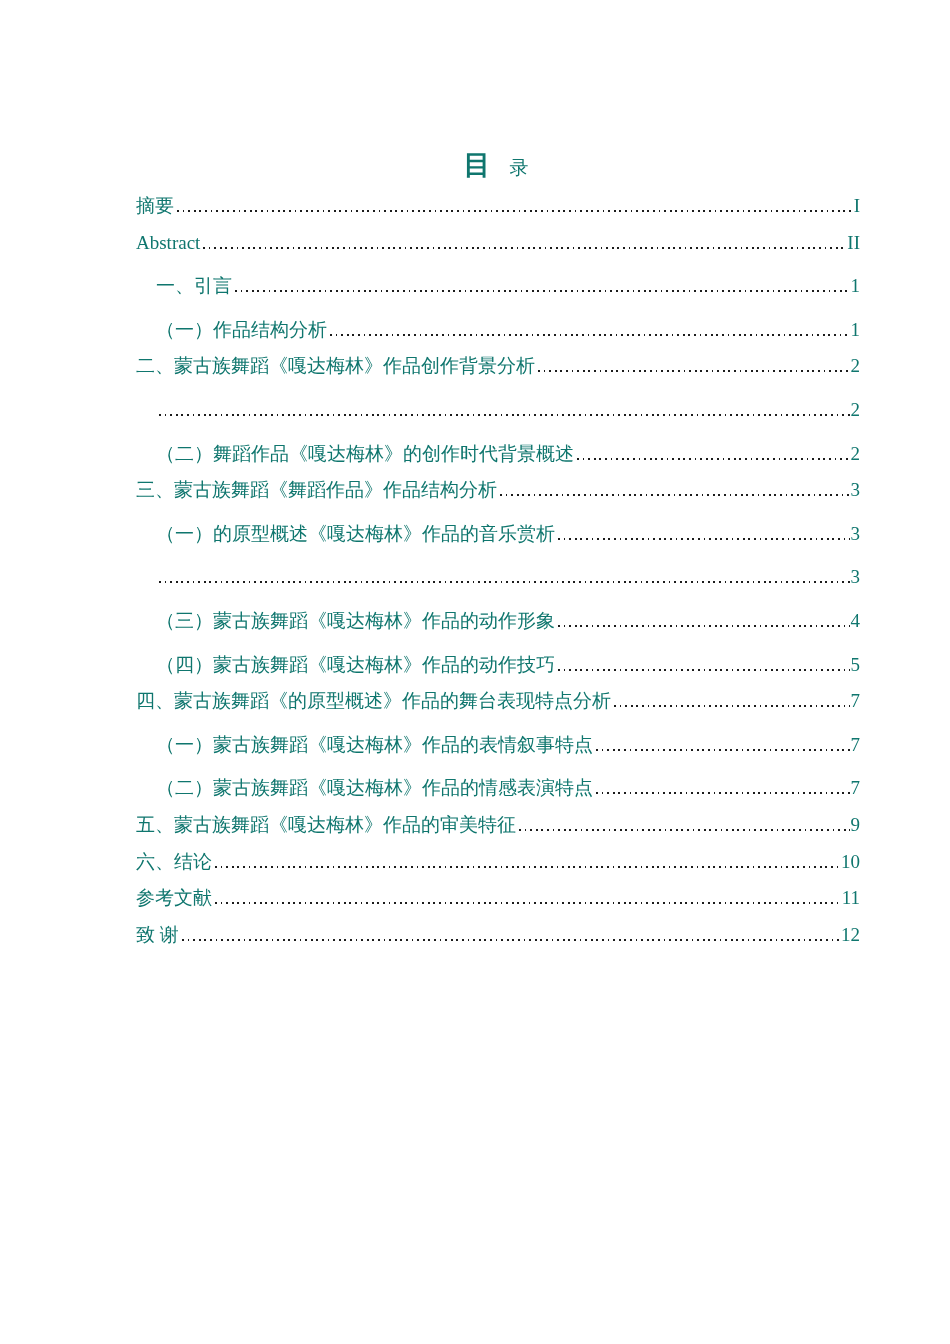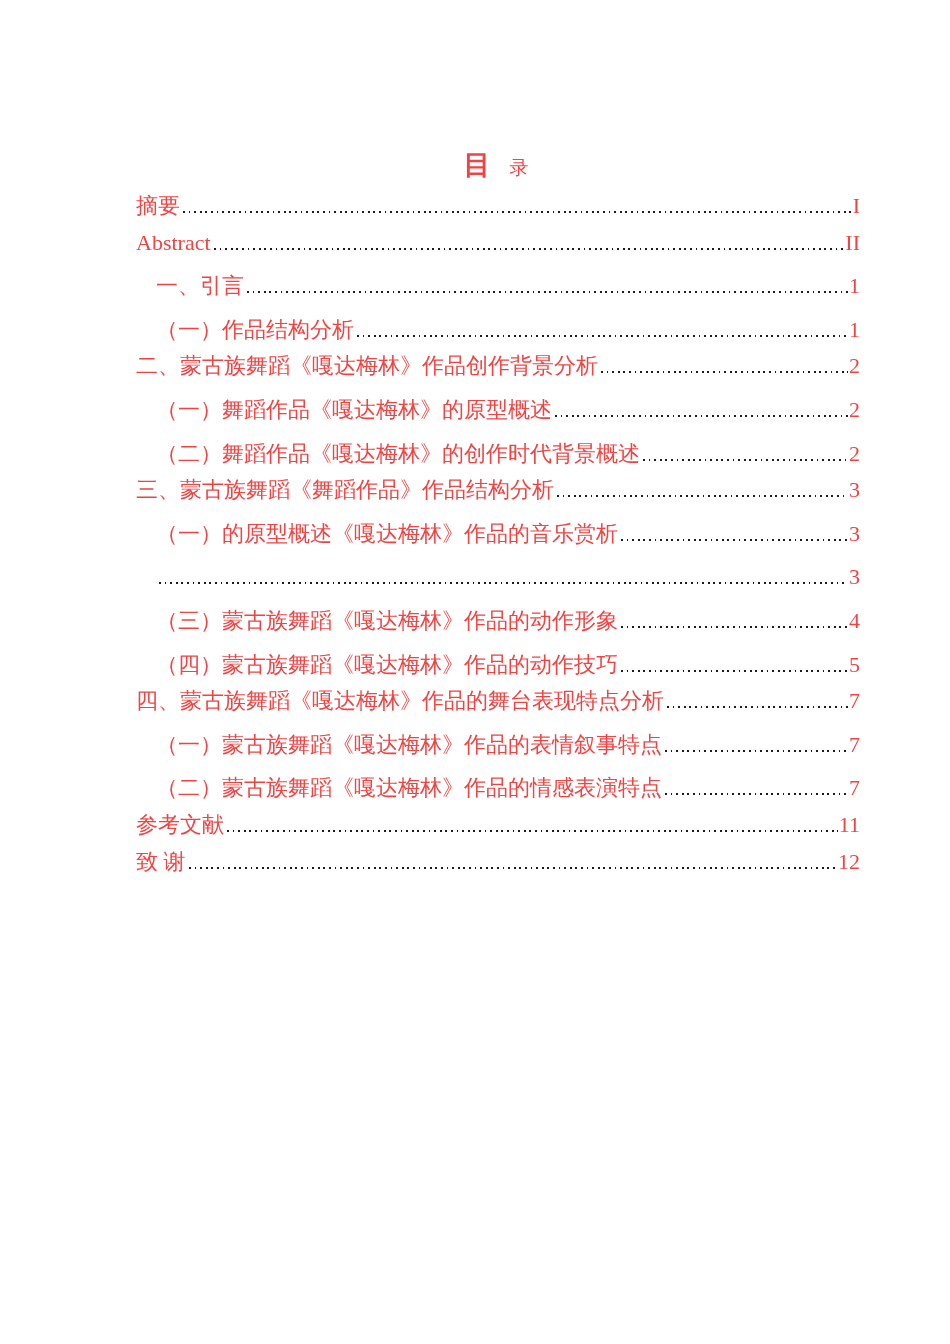--- a/index.html
+++ b/index.html
@@ -5,21 +5,21 @@
   html, body {
     margin: 0;
     padding: 0;
     background: #ffffff;
   }
   .page {
     position: relative;
     width: 950px;
     height: 1344px;
     background: #ffffff;
-    color: #ef4444;
+    color: #0f766e;
     font-family: "Liberation Serif", "DejaVu Serif", serif;
     overflow: hidden;
   }
   .doc-title {
     text-align: center;
     padding-top: 147px;
     height: 37px;
     line-height: 37px;
   }
   .title-inner {
@@ -36,21 +36,21 @@
     margin-left: 15px;
   }
   .toc {
     margin: 4px 90px 0 136px;
   }
   .toc-row {
     display: flex;
     align-items: baseline;
   }
   .toc-label, .toc-page {
-    font-size: 22px;
+    font-size: 19px;
     line-height: 36.6px;
     white-space: nowrap;
   }
   .toc-leader {
     flex: 1 1 auto;
     height: 2px;
     margin: 0 1px 0 3px;
     min-width: 12px;
     background-image: repeating-linear-gradient(
       to right,
@@ -90,21 +90,20 @@
         <span class="toc-label">（一）作品结构分析</span>
         <span class="toc-leader"></span>
         <span class="toc-page">1</span>
       </div>
       <div class="toc-row">
         <span class="toc-label">二、蒙古族舞蹈《嘎达梅林》作品创作背景分析</span>
         <span class="toc-leader"></span>
         <span class="toc-page">2</span>
       </div>
       <div class="toc-row indent-1">
-        <span class="toc-label">（一）舞蹈作品《嘎达梅林》的原型概述</span>
         <span class="toc-leader"></span>
         <span class="toc-page">2</span>
       </div>
       <div class="toc-row indent-1">
         <span class="toc-label">（二）舞蹈作品《嘎达梅林》的创作时代背景概述</span>
         <span class="toc-leader"></span>
         <span class="toc-page">2</span>
       </div>
       <div class="toc-row">
         <span class="toc-label">三、蒙古族舞蹈《舞蹈作品》作品结构分析</span>
@@ -124,33 +123,43 @@
         <span class="toc-label">（三）蒙古族舞蹈《嘎达梅林》作品的动作形象</span>
         <span class="toc-leader"></span>
         <span class="toc-page">4</span>
       </div>
       <div class="toc-row indent-1">
         <span class="toc-label">（四）蒙古族舞蹈《嘎达梅林》作品的动作技巧</span>
         <span class="toc-leader"></span>
         <span class="toc-page">5</span>
       </div>
       <div class="toc-row">
-        <span class="toc-label">四、蒙古族舞蹈《嘎达梅林》作品的舞台表现特点分析</span>
+        <span class="toc-label">四、蒙古族舞蹈《的原型概述》作品的舞台表现特点分析</span>
         <span class="toc-leader"></span>
         <span class="toc-page">7</span>
       </div>
       <div class="toc-row indent-1">
         <span class="toc-label">（一）蒙古族舞蹈《嘎达梅林》作品的表情叙事特点</span>
         <span class="toc-leader"></span>
         <span class="toc-page">7</span>
       </div>
       <div class="toc-row indent-1">
         <span class="toc-label">（二）蒙古族舞蹈《嘎达梅林》作品的情感表演特点</span>
         <span class="toc-leader"></span>
         <span class="toc-page">7</span>
+      </div>
+      <div class="toc-row">
+        <span class="toc-label">五、蒙古族舞蹈《嘎达梅林》作品的审美特征</span>
+        <span class="toc-leader"></span>
+        <span class="toc-page">9</span>
+      </div>
+      <div class="toc-row">
+        <span class="toc-label">六、结论</span>
+        <span class="toc-leader"></span>
+        <span class="toc-page">10</span>
       </div>
       <div class="toc-row">
         <span class="toc-label">参考文献</span>
         <span class="toc-leader"></span>
         <span class="toc-page">11</span>
       </div>
       <div class="toc-row">
         <span class="toc-label">致 谢</span>
         <span class="toc-leader"></span>
         <span class="toc-page">12</span>

